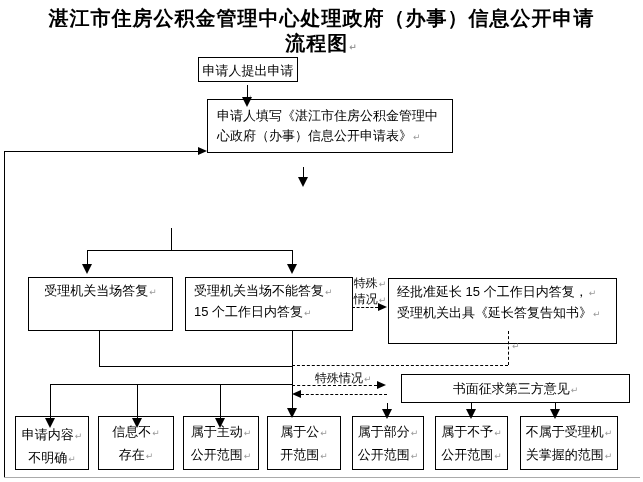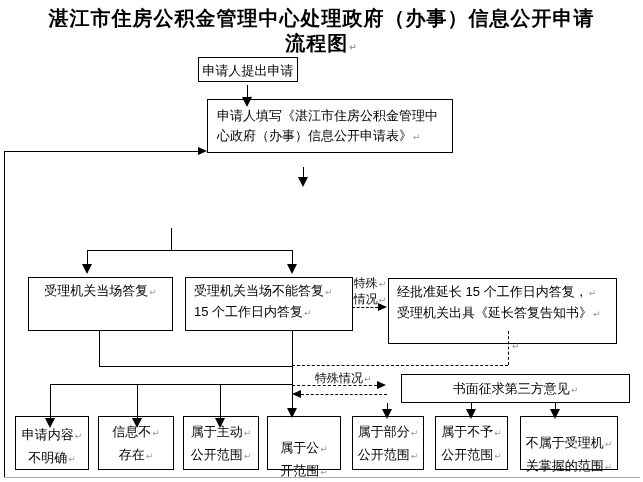--- a/index.html
+++ b/index.html
@@ -76,33 +76,33 @@
     <div><span>不明确</span><span class="pm">↵</span></div>
   </div>
   <div class="box center" style="left:98px;top:416px;width:76px;height:54px;padding-top:4px;line-height:21px;">
     <div><span>信息不</span><span class="pm">↵</span></div>
     <div><span>存在</span><span class="pm">↵</span></div>
   </div>
   <div class="box center" style="left:183px;top:416px;width:76px;height:54px;padding-top:4px;line-height:21px;">
     <div><span>属于主动</span><span class="pm">↵</span></div>
     <div><span>公开范围</span><span class="pm">↵</span></div>
   </div>
-  <div class="box center" style="left:267px;top:416px;width:74px;height:54px;padding-top:20px;line-height:21px;">
+  <div class="box center" style="left:267px;top:416px;width:74px;height:54px;padding-top:4px;line-height:21px;">
     <div><span>属于公</span><span class="pm">↵</span></div>
     <div><span>开范围</span><span class="pm">↵</span></div>
   </div>
   <div class="box center" style="left:352px;top:416px;width:72px;height:54px;padding-top:4px;line-height:21px;">
     <div><span>属于部分</span><span class="pm">↵</span></div>
     <div><span>公开范围</span><span class="pm">↵</span></div>
   </div>
   <div class="box center" style="left:435px;top:416px;width:73px;height:54px;padding-top:4px;line-height:21px;">
     <div><span>属于不予</span><span class="pm">↵</span></div>
     <div><span>公开范围</span><span class="pm">↵</span></div>
   </div>
-  <div class="box center" style="left:520px;top:416px;width:98px;height:54px;padding-top:15px;line-height:21px;">
+  <div class="box center" style="left:520px;top:416px;width:98px;height:54px;padding-top:4px;line-height:21px;">
     <div><span>不属于受理机</span><span class="pm">↵</span></div>
     <div><span>关掌握的范围</span><span class="pm">↵</span></div>
   </div>
 
   <div class="lbl center" style="left:350px;top:262px;width:40px;margin-top:14px;">
     <div><span>特殊</span><span class="pm">↵</span></div>
     <div><span>情况</span><span class="pm">↵</span></div>
   </div>
   <div class="lbl" style="left:315px;top:371px;">
     <span>特殊情况</span><span class="pm">↵</span>

